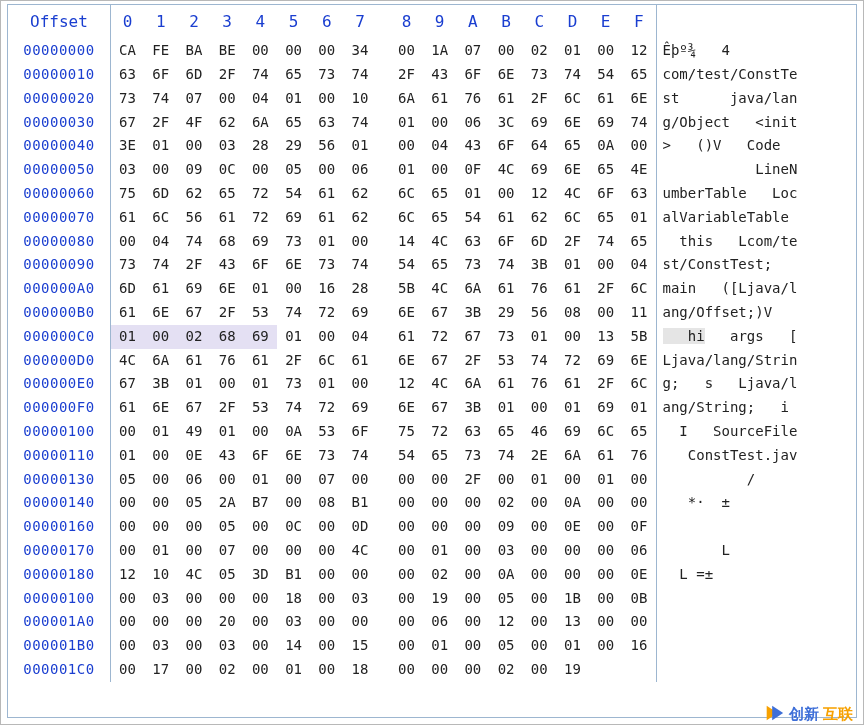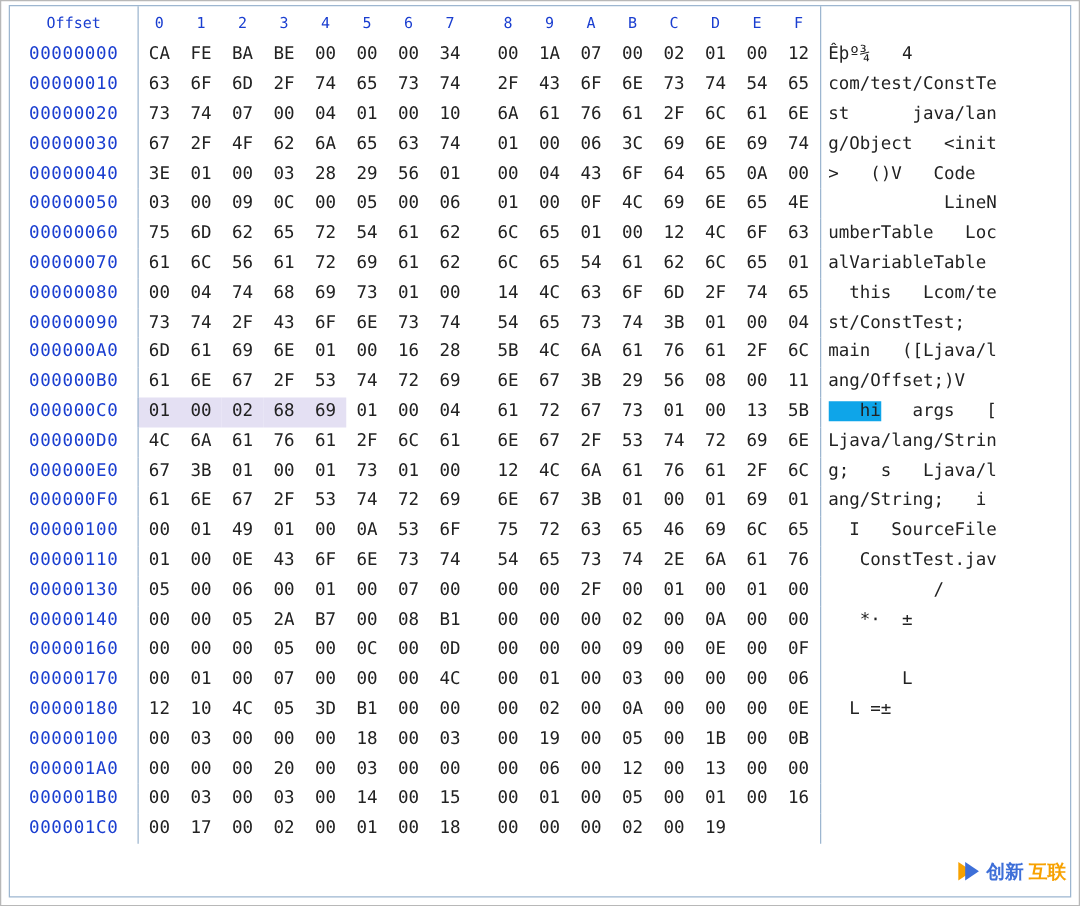--- a/index.html
+++ b/index.html
@@ -1,33 +1,33 @@
 <!DOCTYPE html>
 <html><head>
 <meta charset="utf-8">
 <style>
 html,body{margin:0;padding:0;background:#fff}
 .outer{width:864px;height:725px;box-sizing:border-box;border:1px solid #b8b8b8;overflow:hidden;position:relative;background:#fff}
 .inner{position:absolute;left:6px;top:3px;right:6px;bottom:6px;border:1px solid #9db6d0}
 table.hex{border-collapse:collapse;width:100%;font:14px/1.7 "DejaVu Sans Mono","Courier New",monospace}
-thead th{color:#1a3ed0;font-weight:normal;text-align:center;padding:3px 0 4px 0;font-size:12px}
+thead th{color:#1a3ed0;font-weight:normal;text-align:center;padding:3px 0 4px 0;font-size:16px}
 thead th.off{width:92px;text-align:center}
 thead th.hx{width:30px}
 thead th.gap{width:12px}
 thead th.asc{width:176px;text-align:left;padding-left:4px}
 thead th.vr{border-right:1px solid #9db6d0}
 tbody td{color:#222;text-align:center;padding:0}
 tbody td.off{color:#1a3ed0;text-align:center;letter-spacing:.5px}
 tbody td.hx{white-space:pre;font-variant-numeric:tabular-nums}
 tbody td.asc{text-align:left;padding-left:6px;font-family:"DejaVu Sans Mono","Courier New",monospace;white-space:pre}
 tbody td.gap{}
 tbody td.vr{border-right:1px solid #9db6d0}
 td.hx.sel{background:#e4e0f3}
-span.selA{background:#0ea5e9}
-.logo{position:absolute;right:10px;bottom:16px;display:flex;align-items:center;gap:4px;font:bold 15px/1 "Microsoft YaHei",Arial,sans-serif}
+span.selA{background:#e5e5e5}
+.logo{position:absolute;right:10px;bottom:0;display:flex;align-items:center;gap:4px;font:bold 15px/1 "Microsoft YaHei",Arial,sans-serif}
 .logo .ic{width:22px;height:22px;position:relative}
 .logo .ic svg{width:22px;height:22px}
 .logo .t1{color:#3e6fd8}
 .logo .t2{color:#f7a100}
 </style>
 </head>
 <body>
 <div class="outer">
  <div class="inner">
   <table class="hex">

